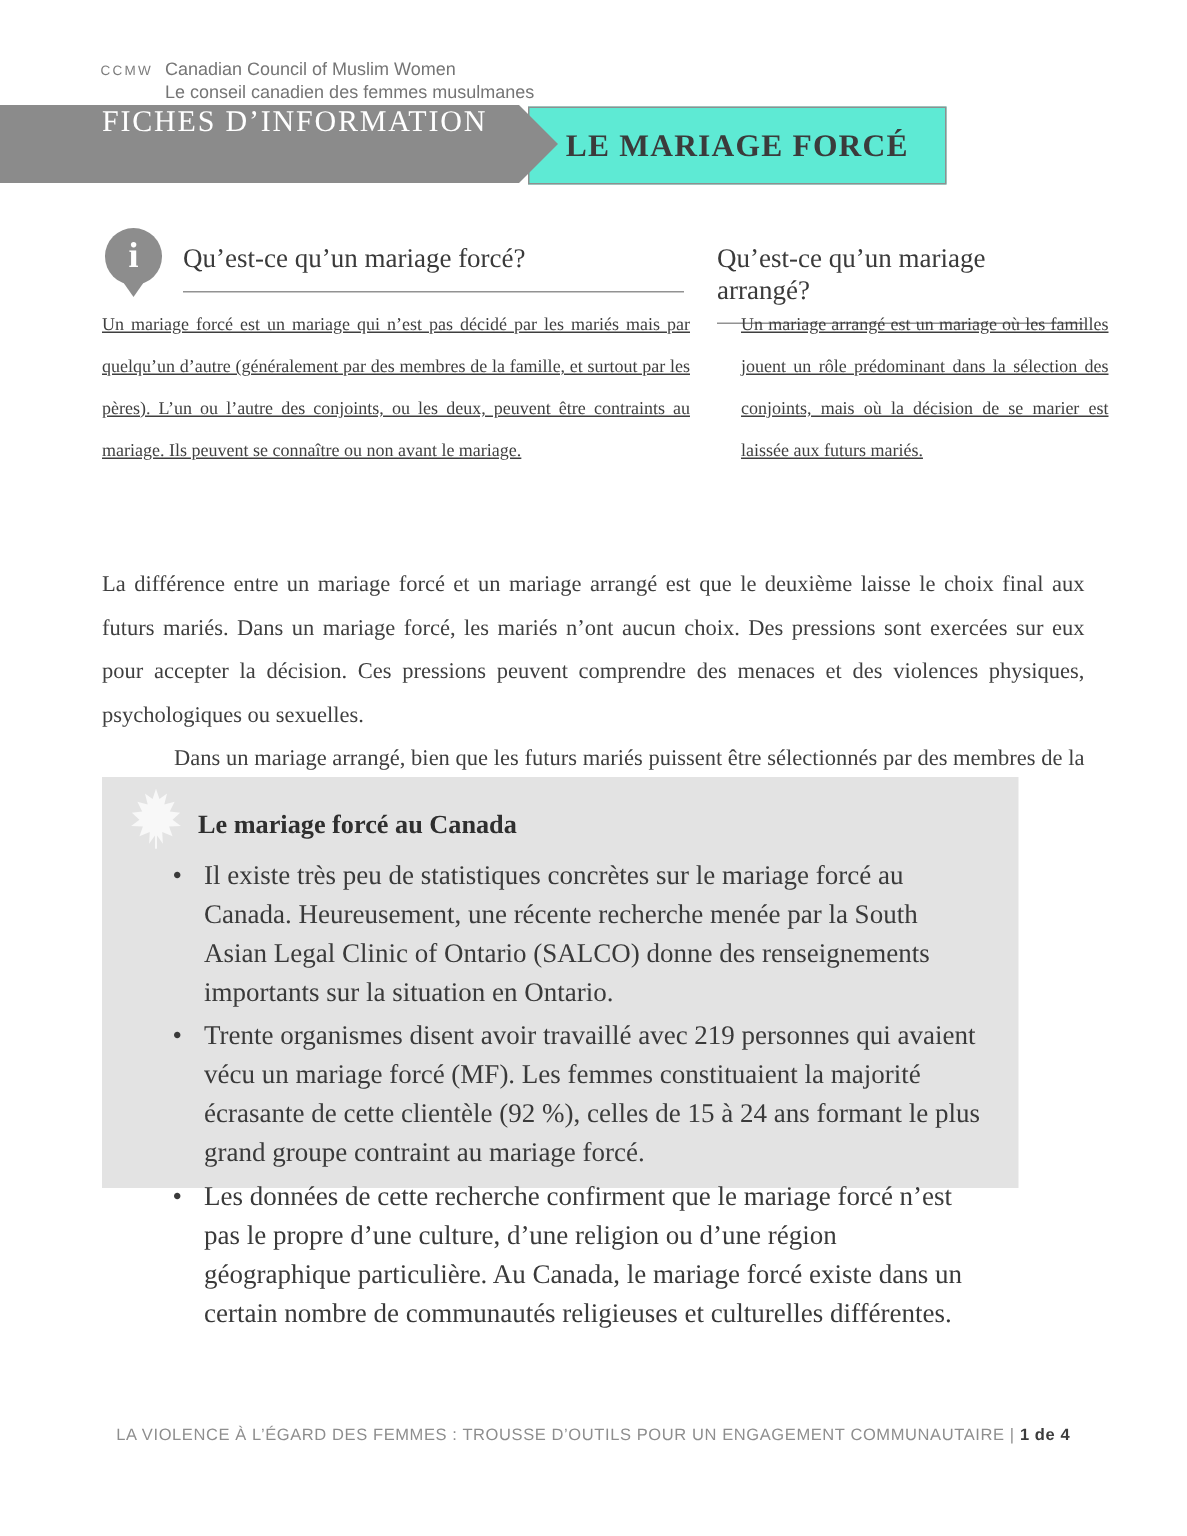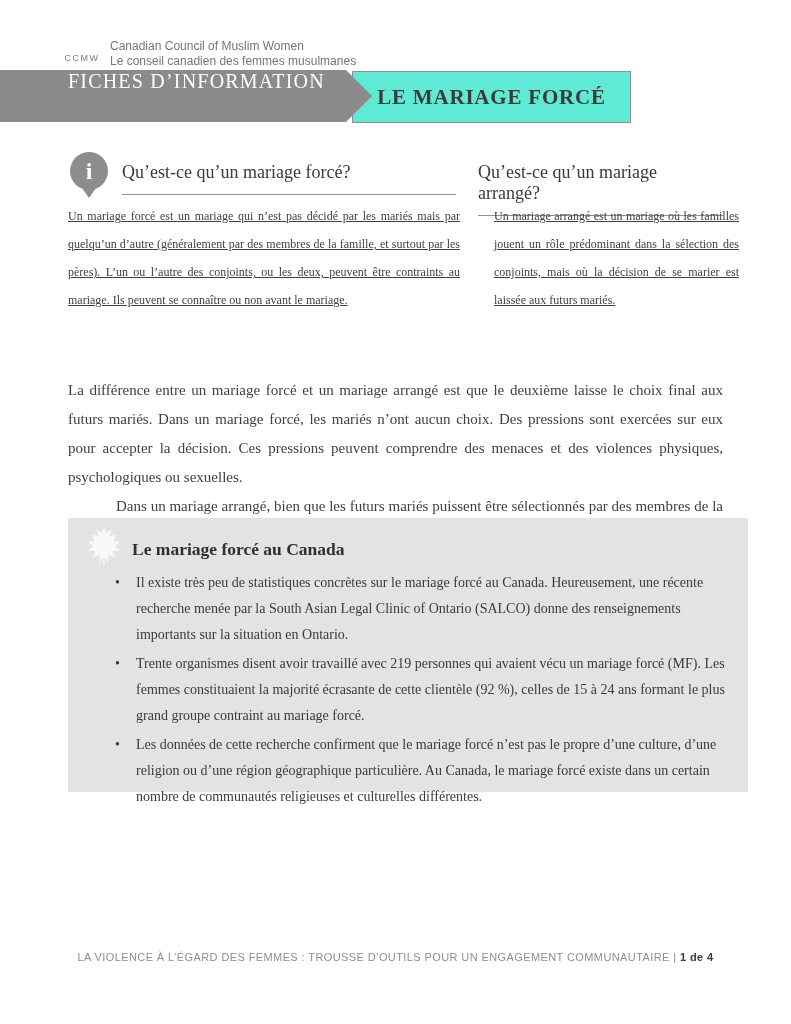--- a/index.html
+++ b/index.html
@@ -6,21 +6,21 @@
   .page{
     position:relative;
     width:791px;height:1024px;
     background:#ffffff;
     font-family:"Liberation Serif", serif;
     color:#3f3f3f;
     overflow:hidden;
   }
   
   .logo-row{position:absolute;top:18px;left:62px;display:flex;align-items:flex-start;}
-  .logo-mark{width:40px;display:flex;flex-direction:column;align-items:center;}
+  .logo-mark{width:40px;display:flex;flex-direction:row;align-items:flex-end;}
   .logo-mark svg{width:34px;height:34px;display:block;}
   .logo-acronym{
     font-family:"Liberation Sans", sans-serif;
     font-size:9px;letter-spacing:1.5px;color:#7d7d7d;margin-top:1px;
   }
   .logo-text{margin-left:8px;margin-top:21px;font-family:"Liberation Sans", sans-serif;color:#757575;}
   .logo-line1{font-size:12px;line-height:15px;}
   .logo-line2{font-size:12px;line-height:15px;}
   
   .banner{position:absolute;top:70px;left:0;width:100%;height:52px;}
@@ -64,29 +64,29 @@
   
   .h-diff{
     position:absolute;top:338px;left:68px;width:655px;
     font-size:18px;color:#3a3a3a;border-bottom:1px solid #929292;padding-bottom:11px;
   }
   .diff-body{position:absolute;top:376px;left:68px;width:655px;font-size:15px;line-height:29px;text-align:justify;}
   .diff-body p{margin:0;}
   .diff-body p + p{text-indent:48px;}
   
   .canada-box{
-    position:absolute;top:518px;left:68px;width:680px;height:274px;
+    position:absolute;top:518px;left:68px;width:611px;height:274px;
     background:#e3e3e3;
   }
   .leaf-icon{position:absolute;top:5px;left:13px;width:46px;height:46px;}
   .canada-h{position:absolute;top:21px;left:64px;font-size:17.5px;font-weight:bold;color:#2f2f2f;}
   .canada-list{
     position:absolute;top:52px;left:44px;right:22px;
     margin:0;padding:0;list-style:none;
-    font-size:14px;line-height:26px;color:#3a3a3a;
+    font-size:18px;line-height:26px;color:#3a3a3a;
   }
   .canada-list li{position:relative;padding-left:24px;margin-bottom:3px;}
   .canada-list li::before{content:"\2022";position:absolute;left:3px;color:#3a3a3a;}
   
   .footer{
     position:absolute;top:951px;left:0;width:100%;text-align:center;
     font-family:"Liberation Sans", sans-serif;font-size:11px;letter-spacing:0.4px;color:#8e8e8e;
   }
   .footer .pg{color:#3c3c3c;font-weight:bold;}
 </style>

